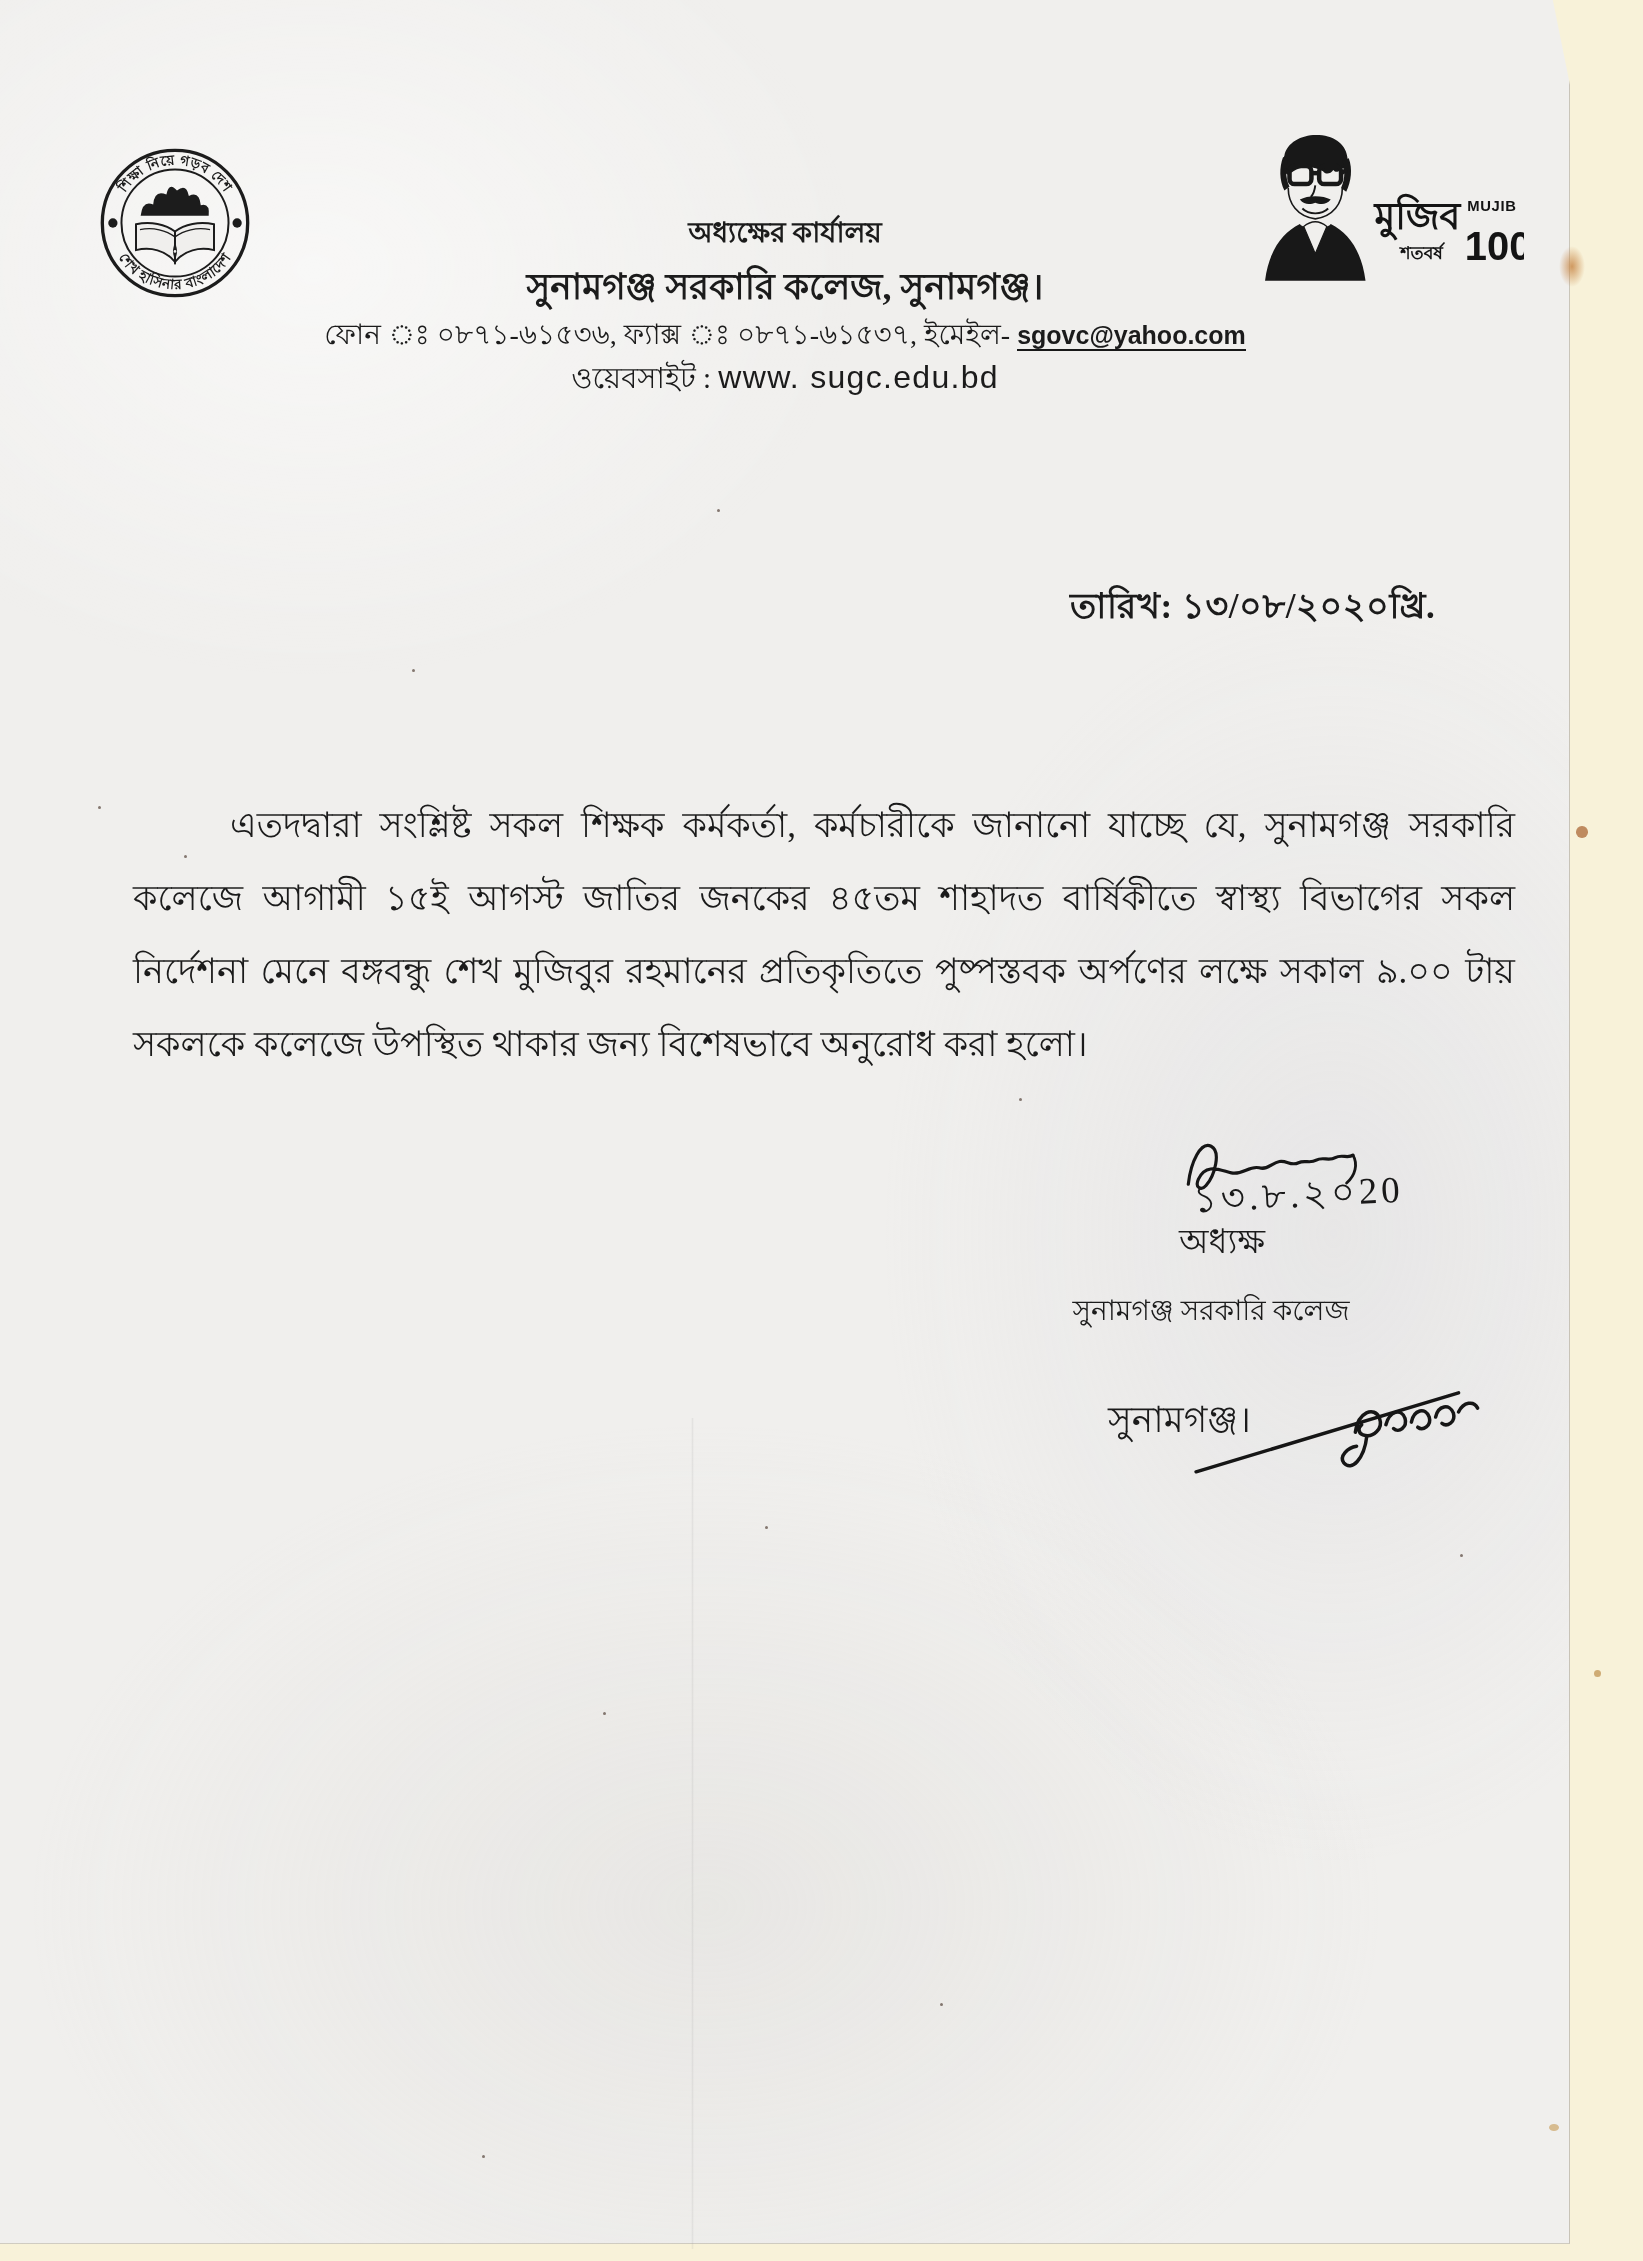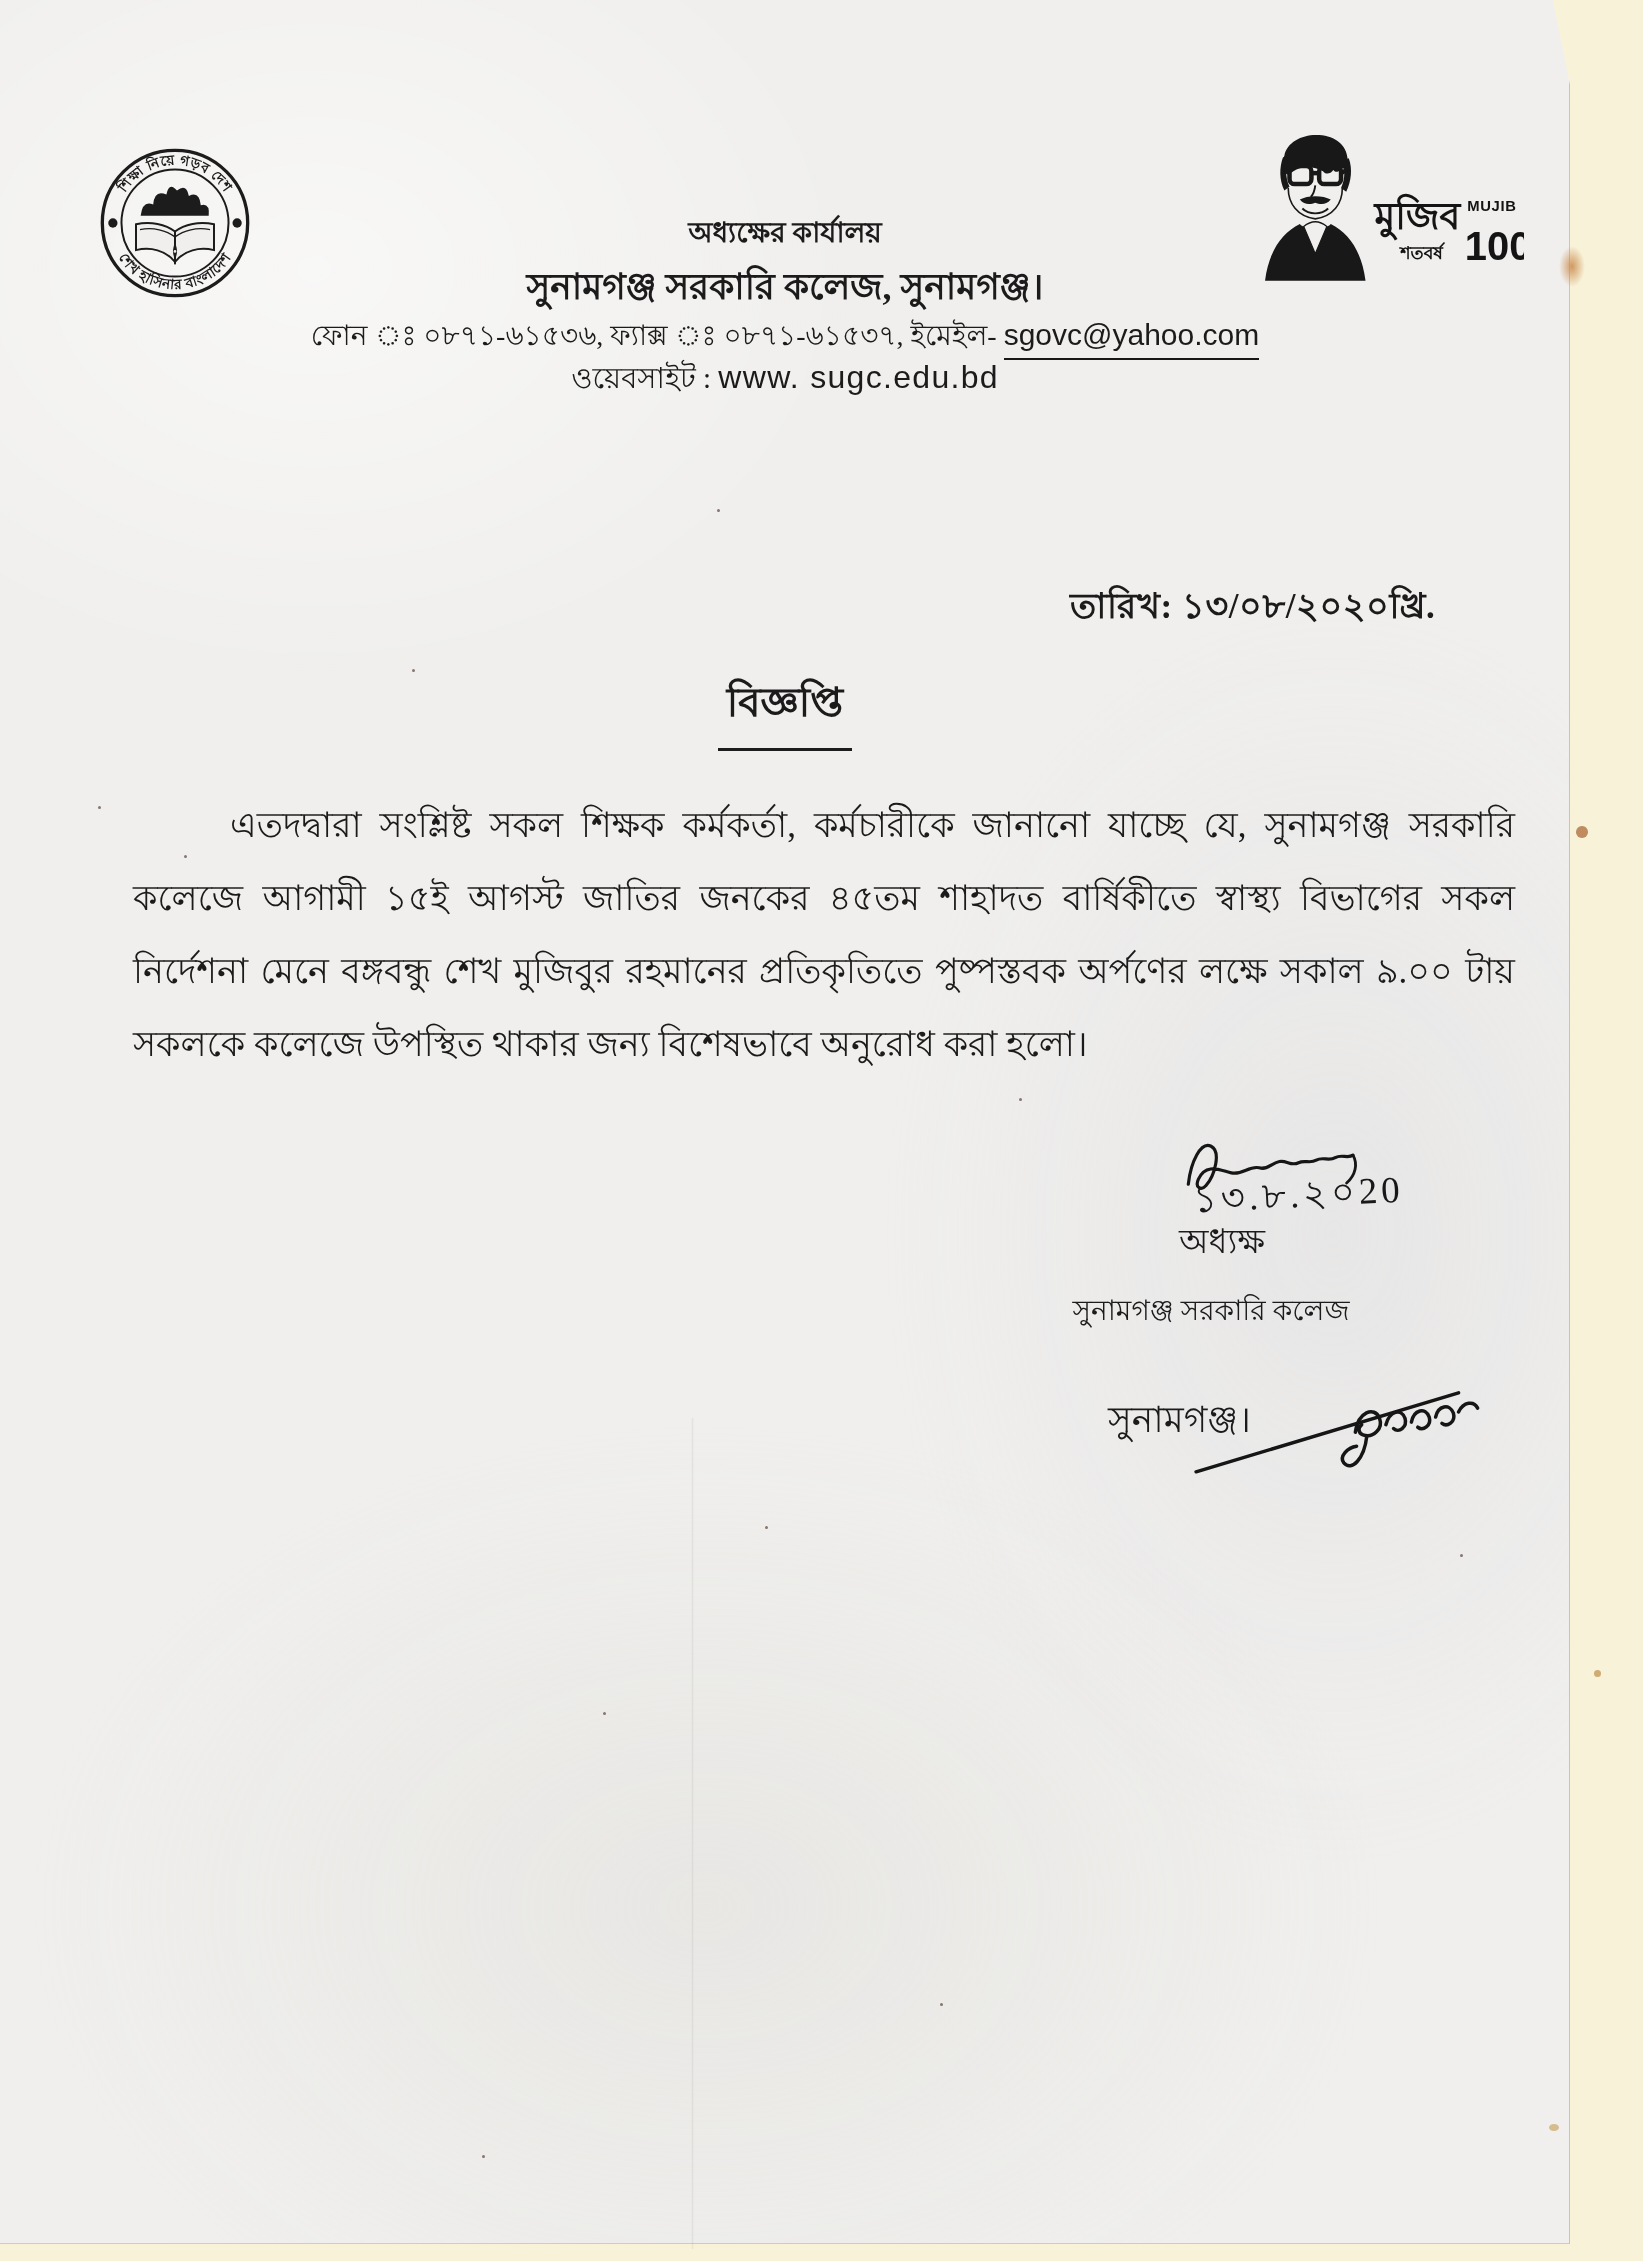--- a/index.html
+++ b/index.html
@@ -45,23 +45,24 @@
     left: 0; top: 193px;
     width: 1570px;
     text-align: center;
   }
   .gov-line     { font-size: 32px; font-weight: bold; line-height: 41px; }
   .office-line  { font-size: 28px; font-weight: bold; line-height: 53px; margin-top: 13px; }
   .college-line { font-size: 36px; font-weight: bold; line-height: 48px; margin-top: 4px; }
   .contact-line { font-size: 28px; font-weight: normal; line-height: 39px; margin-top: 3.9px; }
   .contact-line .email-link {
     font-family: "Liberation Sans", "DejaVu Sans", sans-serif;
-    font-size: 30px;
+    font-size: 25px;
     border-bottom: 2.6px solid #181818;
-    padding-bottom: 7px;
+    padding-bottom: 0;
+    font-weight: bold;
   }
   .website-line { font-size: 29px; line-height: 40px; margin-top: 2.6px; }
   .website-line .website-url {
     font-family: "Liberation Sans", "DejaVu Sans", sans-serif;
     font-size: 32px;
     letter-spacing: 1.3px;
   }
 
   
   .seal-svg { position: absolute; left: 99px; top: 147px; }
@@ -226,23 +227,20 @@
     <div class="contact-line bn">
       <span>ফোন ঃ ০৮৭১-৬১৫৩৬, </span><span>ফ্যাক্স ঃ ০৮৭১-৬১৫৩৭,  </span><span>ইমেইল- </span><span class="email-link">sgovc@yahoo.com</span>
     </div>
     <div class="website-line bn">
       <span>ওয়েবসাইট : </span><span class="website-url">www. sugc.edu.bd</span>
     </div>
   </div>
 
   <div class="date-line bn">তারিখ: ১৩/০৮/২০২০খ্রি.</div>
 
-  <div class="title-wrap">
-    <span class="notice-title bn">বিজ্ঞপ্তি</span>
-  </div>
 
   <div class="notice-body">
     <div class="body-line first bn">এতদদ্বারা সংশ্লিষ্ট সকল শিক্ষক কর্মকর্তা, কর্মচারীকে জানানো যাচ্ছে যে, সুনামগঞ্জ সরকারি</div>
     <div class="body-line bn">কলেজে আগামী ১৫ই আগস্ট জাতির জনকের ৪৫তম শাহাদত বার্ষিকীতে  স্বাস্থ্য বিভাগের সকল</div>
     <div class="body-line bn">নির্দেশনা মেনে বঙ্গবন্ধু শেখ মুজিবুর রহমানের প্রতিকৃতিতে পুষ্পস্তবক অর্পণের লক্ষে সকাল ৯.০০ টায়</div>
     <div class="body-line last bn">সকলকে  কলেজে উপস্থিত থাকার জন্য বিশেষভাবে অনুরোধ করা হলো।</div>
   </div>
 
   <svg class="sig-squiggle" width="184" height="76" viewBox="0 0 290 120">
     <path d="M16,92 C20,56 36,24 52,32 C68,40 58,78 44,94 C36,103 26,97 32,84 C44,58 66,70 84,74 C102,78 112,62 128,66 C142,70 148,58 160,56 C172,54 178,64 190,58 C200,53 208,60 218,54 C228,48 238,56 248,50 C258,44 268,52 276,46" fill="none" stroke="#161616" stroke-width="5" stroke-linecap="round"></path>

